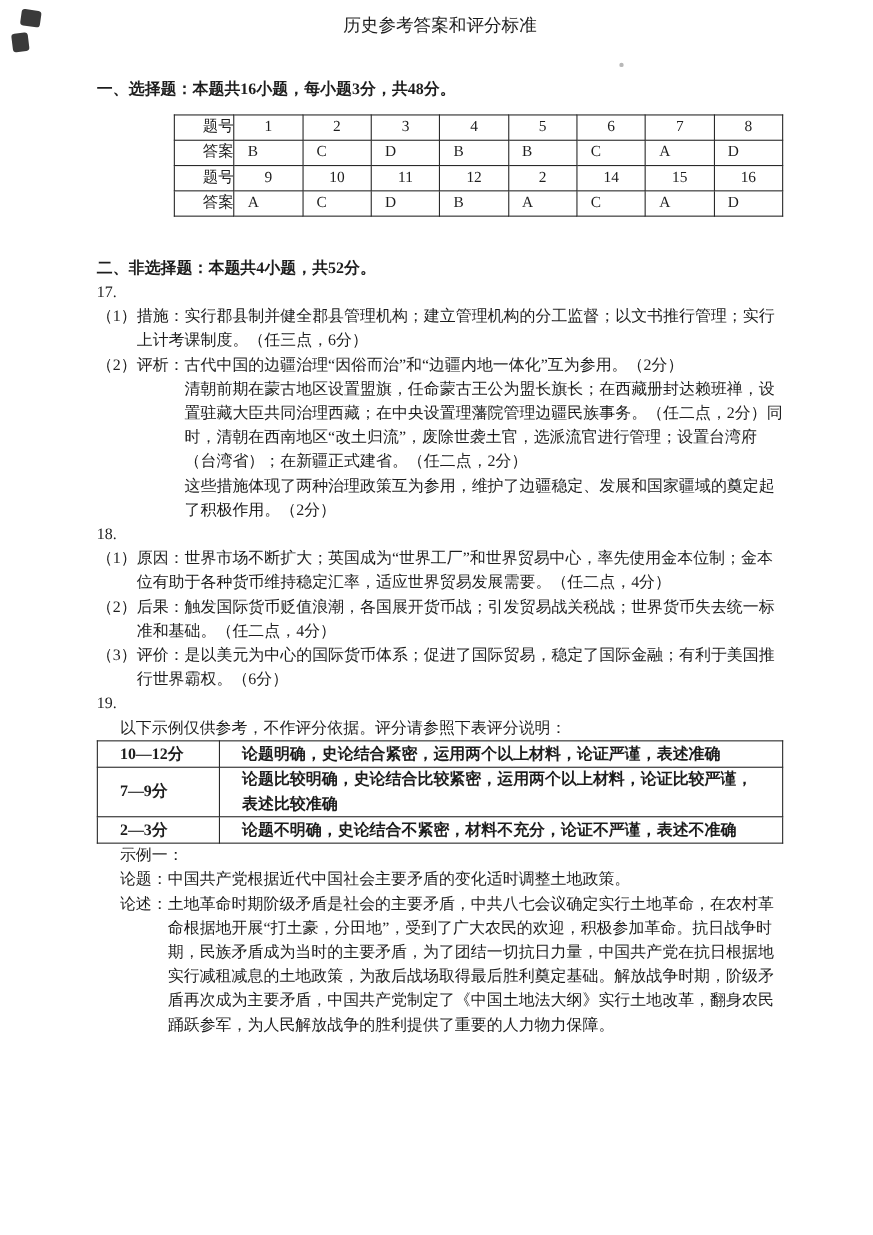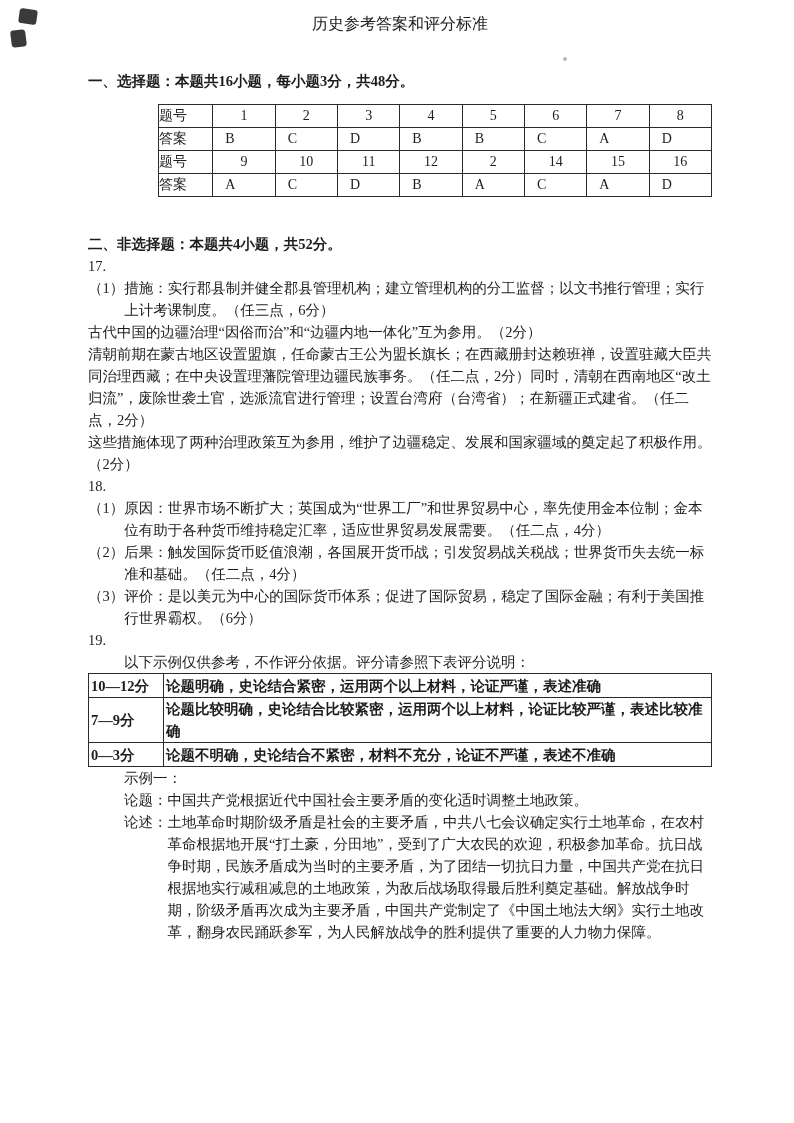--- a/index.html
+++ b/index.html
@@ -15,34 +15,34 @@
   .doc-title { margin-top: 96px; text-align: center; font-size: 18px; font-weight: bold; line-height: 26px; }
   .doc-subtitle { margin-top: 12px; text-align: center; font-size: 16px; font-weight: normal; line-height: 24px; }
 
   .sec-heading { font-weight: bold; }
   .sec1-heading { margin-top: 34px; }
   .sec2-heading { margin-top: 36px; }
 
   table { border-collapse: collapse; }
   .ans-table { margin: 12px 0 0 70px; }
   .ans-table td { border: 1px solid #2a2a2a; height: 22px; font-size: 14px; padding: 0; }
-  .ans-table td.hd  { width: 55px; text-align: left; }
+  .ans-table td.hd  { width: 55px; text-align: right; }
   .ans-table td.num { width: 51px; text-align: center; }
   .ans-table td.ans { width: 51px; text-align: left; padding-left: 12px; }
 
   .qnum { }
   .item { display: flex; }
   .item .lbl { white-space: nowrap; flex: none; }
   .item .txt { flex: 1; min-width: 0; word-break: break-all; overflow-wrap: anywhere; }
   .item .txt p { margin: 0; word-break: break-all; overflow-wrap: anywhere; }
   .flow-text { word-break: break-all; overflow-wrap: anywhere; }
-  .indent1 { margin-left: 36px; }
+  .indent1 { margin-left: 21px; }
 
   .score-table { width: 624px; font-weight: bold; }
-  .score-table td { border: 1px solid #2a2a2a; height: 23px; padding: 0 2px; font-size: 14.5px; }
+  .score-table td { border: 1px solid #2a2a2a; height: 23px; padding: 0 20px; font-size: 14.5px; }
   .score-table td.sc { width: 70px; white-space: nowrap; }
   .score-table td.ds { word-break: break-all; }
 
   .scan-mark { position: absolute; left: 10px; top: 8px; width: 32px; height: 44px; }
   .scan-mark .blob { position: absolute; background: #3a3a3a; border-radius: 3px; }
   .scan-mark .b1 { left: 9px; top: 1px; width: 18px; height: 15px; transform: rotate(8deg); }
   .scan-mark .b2 { left: 1px; top: 22px; width: 15px; height: 17px; transform: rotate(-7deg); }
   .dot-artifact { position: absolute; left: 563px; top: 57px; width: 4px; height: 4px; background: #9a9a9a; border-radius: 50%; opacity: .7; }
 </style>
 </head>
@@ -110,20 +110,21 @@
     </table>
 
   <div class="sec-heading sec2-heading">二、非选择题：本题共4小题，共52分。</div>
 
   <div class="qnum">17.</div>
   <div class="item">
     <span class="lbl">（1）</span>
     <div class="txt">措施：实行郡县制并健全郡县管理机构；建立管理机构的分工监督；以文书推行管理；实行上计考课制度。（任三点，6分）</div>
   </div>
   <div class="item">
+    <span class="lbl">（2）评析：</span>
     <div class="txt">
       <p>古代中国的边疆治理“因俗而治”和“边疆内地一体化”互为参用。（2分）</p>
       <p>清朝前期在蒙古地区设置盟旗，任命蒙古王公为盟长旗长；在西藏册封达赖班禅，设置驻藏大臣共同治理西藏；在中央设置理藩院管理边疆民族事务。（任二点，2分）同时，清朝在西南地区“改土归流”，废除世袭土官，选派流官进行管理；设置台湾府（台湾省）；在新疆正式建省。（任二点，2分）</p>
       <p>这些措施体现了两种治理政策互为参用，维护了边疆稳定、发展和国家疆域的奠定起了积极作用。（2分）</p>
     </div>
   </div>
 
   <div class="qnum">18.</div>
   <div class="item">
     <span class="lbl">（1）</span>
@@ -145,21 +146,21 @@
     <tbody>
         <tr>
       <td class="sc">10—12分</td>
       <td class="ds">论题明确，史论结合紧密，运用两个以上材料，论证严谨，表述准确</td>
     </tr>
     <tr>
       <td class="sc">7—9分</td>
       <td class="ds">论题比较明确，史论结合比较紧密，运用两个以上材料，论证比较严谨，表述比较准确</td>
     </tr>
     <tr>
-      <td class="sc">0—3分</td>
+      <td class="sc">2—3分</td>
       <td class="ds">论题不明确，史论结合不紧密，材料不充分，论证不严谨，表述不准确</td>
     </tr>
   </tbody>
     </table>
 
   <div class="indent1">示例一：</div>
 
   <div class="item indent1">
     <span class="lbl">论题：</span>
     <div class="txt">中国共产党根据近代中国社会主要矛盾的变化适时调整土地政策。</div>

